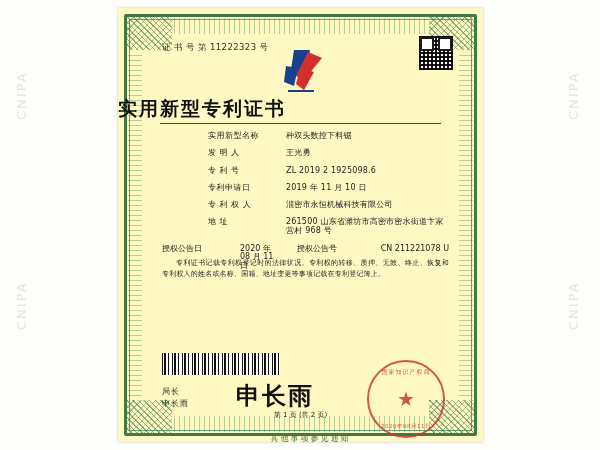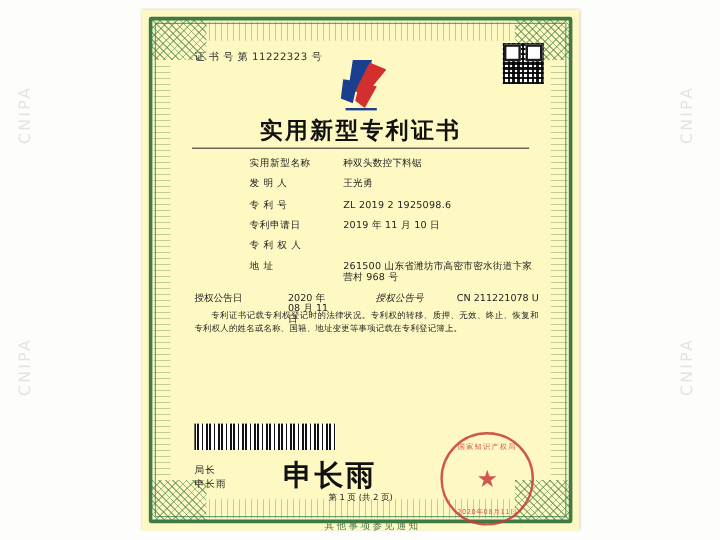--- a/index.html
+++ b/index.html
@@ -95,21 +95,21 @@
   .qr::after{right:1px;top:1px;}
 
   
   .emblem{
     position:absolute;left:50%;top:38px;
     transform:translateX(-50%);
     width:74px;height:54px;
   }
   .title{
     position:absolute;left:0;right:0;top:88px;
-    text-align:center;
+    text-align:left;
     font-size:19px;font-weight:bold;
     color:#111;
     letter-spacing:2px;
   }
   .title-rule{
     position:absolute;left:42px;right:42px;top:115px;
     height:1px;background:#444;
   }
 
   .fields{
@@ -129,21 +129,21 @@
   .row .val{
     flex:1;
     color:#1c1c1c;
     letter-spacing:.2px;
   }
   .row2{
     display:flex;align-items:baseline;margin-bottom:19px;
   }
   .row2 .c1{flex:0 0 78px;}
   .row2 .c2{flex:1;}
-  .row2 .c3{flex:0 0 72px;text-align:right;font-style:italic;}
+  .row2 .c3{flex:0 0 72px;text-align:center;}
   .row2 .c4{flex:0 0 96px;text-align:right;}
 
   .para{
     position:absolute;left:44px;right:34px;top:250px;
     font-size:7px;line-height:1.62;color:#1f1f1f;
     text-align:justify;
     letter-spacing:.2px;
   }
   .para p{margin:0 0 3px 0;text-indent:14px;}
 
@@ -244,20 +244,21 @@
       <div class="row">
         <span class="lbl">专 利 号</span>
         <span class="val">ZL 2019 2 1925098.6</span>
       </div>
       <div class="row">
         <span class="lbl">专利申请日</span>
         <span class="val">2019 年 11 月 10 日</span>
       </div>
       <div class="row">
         <span class="lbl">专 利 权 人</span>
+        <span class="val">淄密市永恒机械科技有限公司</span>
       </div>
       <div class="row">
         <span class="lbl">地      址</span>
         <span class="val">261500 山东省潍坊市高密市密水街道卞家营村 968 号</span>
       </div>
       <div class="row2">
         <span class="c1">授权公告日</span>
         <span class="c2">2020 年 08 月 11 日</span>
         <span class="c3">授权公告号</span>
         <span class="c4">CN 211221078 U</span>

